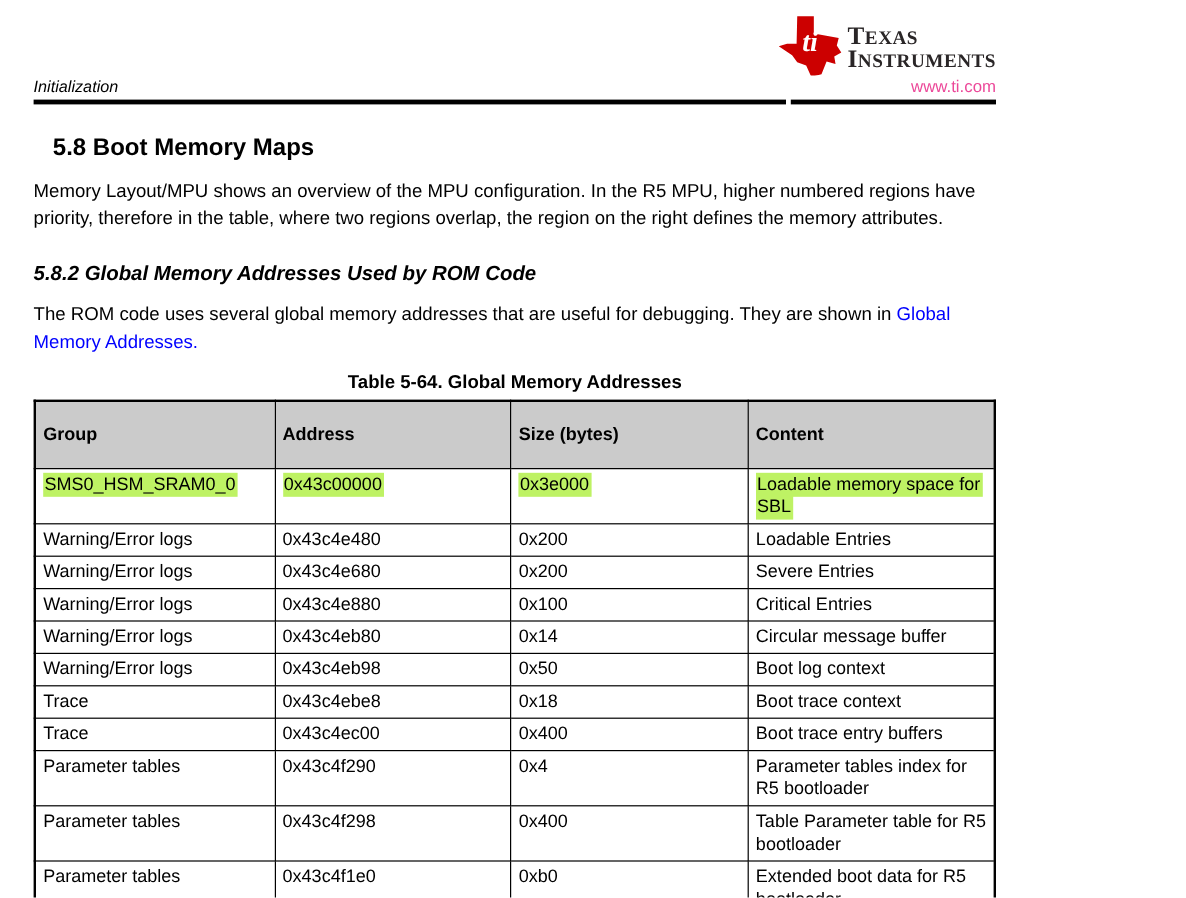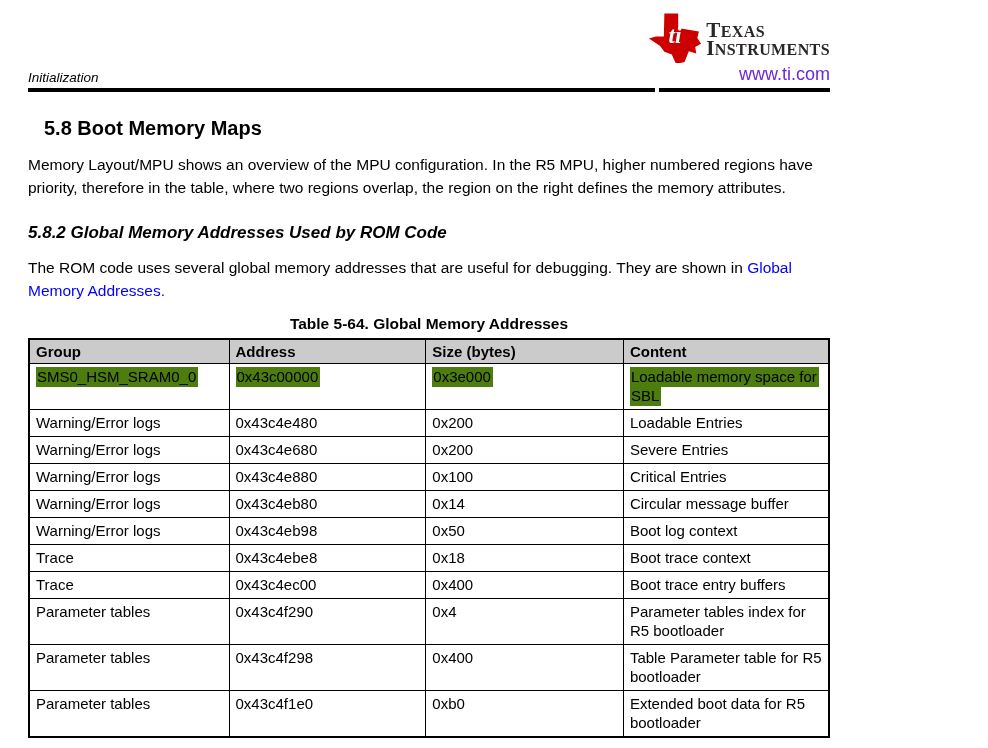--- a/index.html
+++ b/index.html
@@ -22,46 +22,46 @@
     font-size:16px;line-height:17px;
     letter-spacing:.4px;
     color:#2a2627;
     text-transform:uppercase;
   }
   .wordmark .wline::first-letter{font-size:21px;}
 
   
   .subhead{display:flex;justify-content:space-between;align-items:flex-end;padding-bottom:3px;}
   .subhead .left{font-style:italic;font-size:13.5px;}
-  .subhead .right{font-size:18px;color:#6d28d9;text-decoration:none;}
+  .subhead .right{font-size:14px;color:#ec4899;text-decoration:none;}
   .rule{display:flex;height:4px;}
   .rule .seg1{width:78.2%;background:#000;}
   .rule .gapseg{width:4px;background:#fff;}
   .rule .seg2{flex:1;background:#000;}
 
   
   h1{font-size:20px;line-height:23px;margin:25px 16px 0;font-weight:bold;}
   h2{font-size:17px;line-height:20px;margin:10px 0 0;font-weight:bold;font-style:italic;}
   h2.second{margin-top:24px;}
   p{font-size:15.5px;line-height:22.5px;margin:14px 0 0;max-width:905px;}
   a.doclink{color:#0000fe;text-decoration:none;cursor:pointer;}
 
   
   .caption{text-align:center;font-weight:bold;font-size:15.5px;margin:13px 0 5px;}
   table{width:100%;border-collapse:collapse;border:2px solid #000;table-layout:fixed;}
   col.c1{width:25.0%;} col.c2{width:24.6%;} col.c3{width:24.7%;} col.c4{width:25.7%;}
   th{
     background:#cbcbcb;text-align:left;font-size:15px;
-    padding:2px 6px;border:1px solid #000;height:19px;font-weight:bold;
+    padding:18px 6px;border:1px solid #000;height:19px;font-weight:bold;
   }
   td{
     font-size:15px;padding:3px 6px 4px;border:1px solid #000;
     vertical-align:top;line-height:19px;word-wrap:break-word;
   }
-  .hl{background:#4d7c0f;padding:1px 2px 2px 1px;box-decoration-break:clone;}
+  .hl{background:#bef264;padding:1px 2px 2px 1px;box-decoration-break:clone;}
 </style>
 </head>
 <body>
 
 <div class="page">
 
   <div class="masthead">
     <div class="logo">
       <svg viewBox="0 0 100 94" aria-hidden="true">
         <path d="M30,1 L56,1 L56,28 L95,35 L92,47 L99,58 L88,64 L90,76 L76,72 L68,92 L52,96 L44,78 L30,73 L22,62 L1,48 L14,44 L29,44 Z" fill="#cc0000"></path>

